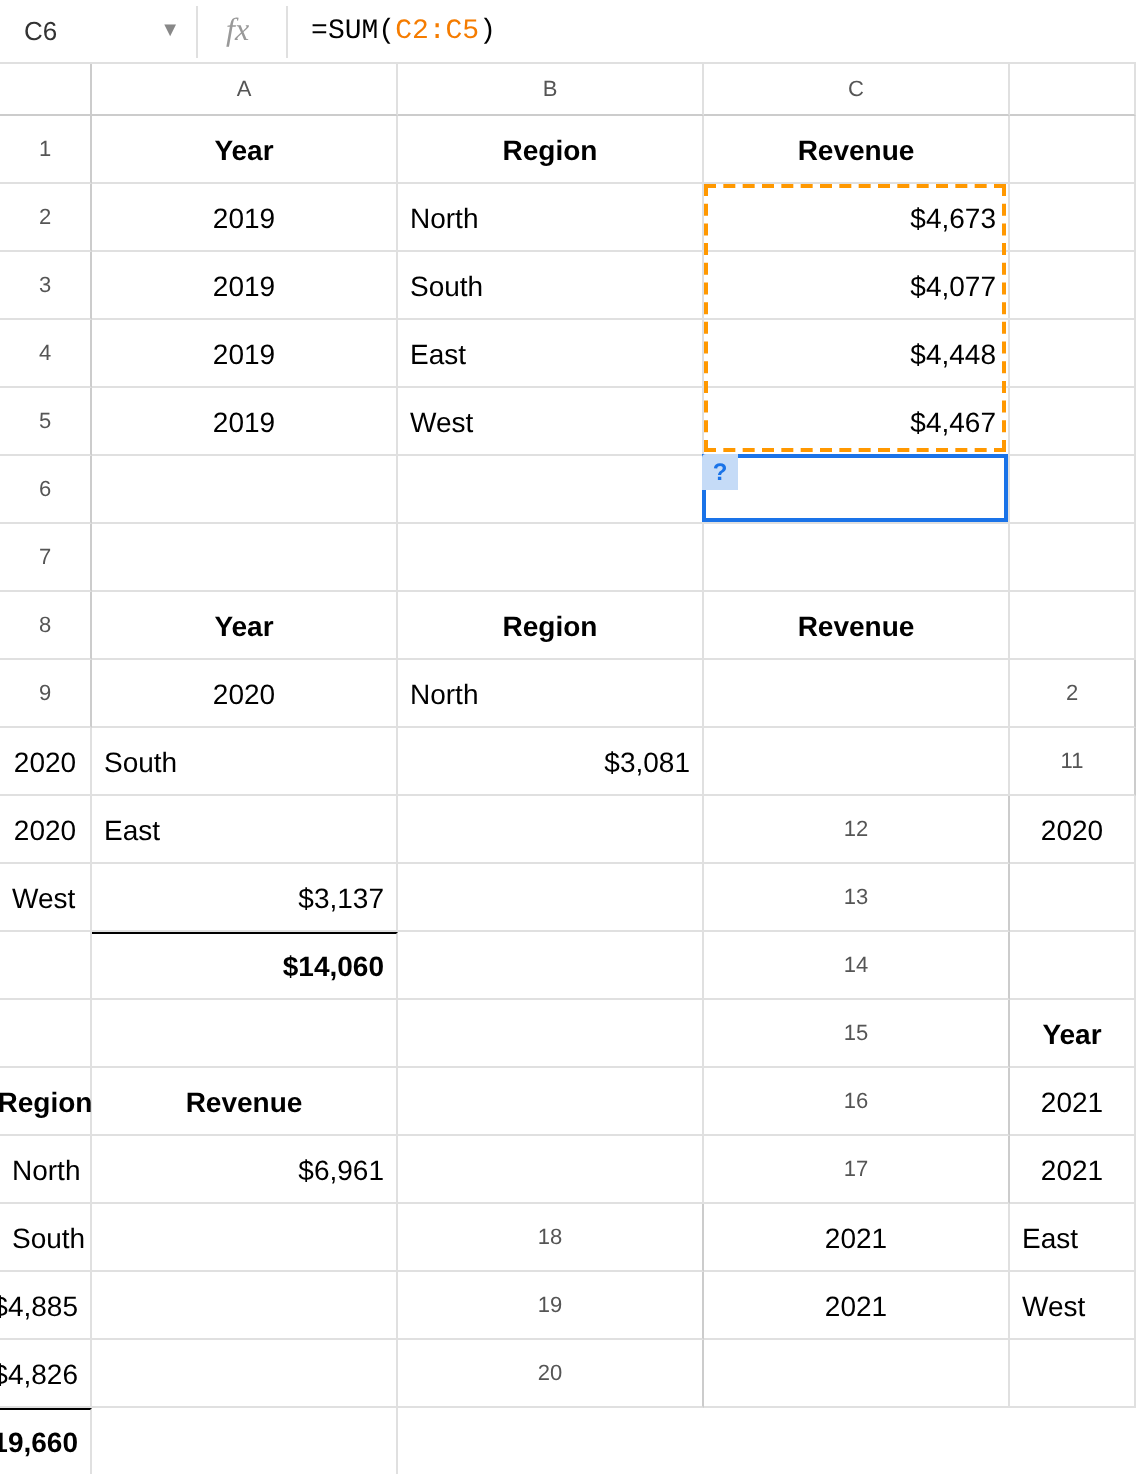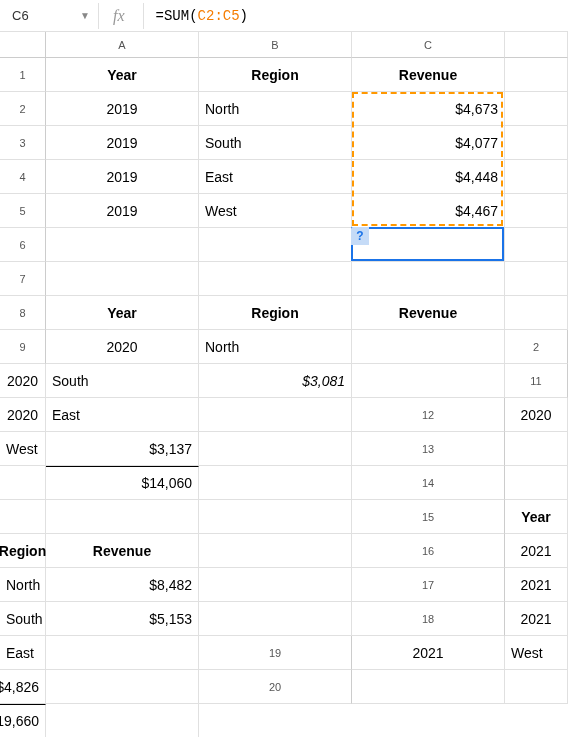--- a/index.html
+++ b/index.html
@@ -102,21 +102,21 @@
       background: #fff;
       color: #000;
       font-size: 14px;
       position: relative;
     }
     
     .header-cell { font-weight: bold; justify-content: center; }
     .center { justify-content: center; }
     .left { justify-content: flex-start; }
     .right { justify-content: flex-end; }
-    .bold { font-weight: normal; }
+    .bold { font-weight: bold; }
     .border-top { border-top: 1px solid #000; }
     
     .dashed-range {
       position: absolute;
       border: 2px dashed #ff9800;
       pointer-events: none;
       z-index: 5;
     }
     .active-cell-border {
       position: absolute;
@@ -223,21 +223,21 @@
       <div class="cell header-cell" style="height: 34px;">Region</div>
       <div class="cell header-cell" style="height: 34px;">Revenue</div>
       <div class="cell" style="height: 34px;"></div>
       <div class="row-header" style="height: 34px;">9</div>
       <div class="cell center" style="height: 34px;">2020</div>
       <div class="cell left" style="height: 34px;">North</div>
       <div class="cell" style="height: 34px;"></div>
       <div class="row-header" style="height: 34px;">2</div>
       <div class="cell center" style="height: 34px;">2020</div>
       <div class="cell left" style="height: 34px;">South</div>
-      <div class="cell right" style="height: 34px; font-style: italic;">$3,081</div>
+      <div class="cell right" style="height: 34px;">$3,081</div>
       <div class="cell" style="height: 34px;"></div>
       <div class="row-header" style="height: 34px;">11</div>
       <div class="cell center" style="height: 34px;">2020</div>
       <div class="cell left" style="height: 34px;">East</div>
       <div class="cell" style="height: 34px;"></div>
       <div class="row-header" style="height: 34px;">12</div>
       <div class="cell center" style="height: 34px;">2020</div>
       <div class="cell left" style="height: 34px;">West</div>
       <div class="cell right" style="height: 34px;">$3,137</div>
       <div class="cell" style="height: 34px;"></div>
@@ -252,30 +252,30 @@
       <div class="cell right" style="height: 34px;"></div>
       <div class="cell" style="height: 34px;"></div>
       <div class="row-header" style="height: 34px;">15</div>
       <div class="cell header-cell" style="height: 34px;">Year</div>
       <div class="cell header-cell" style="height: 34px;">Region</div>
       <div class="cell header-cell" style="height: 34px;">Revenue</div>
       <div class="cell" style="height: 34px;"></div>
       <div class="row-header" style="height: 34px;">16</div>
       <div class="cell center" style="height: 34px;">2021</div>
       <div class="cell left" style="height: 34px;">North</div>
-      <div class="cell right" style="height: 34px;">$8,482</div>
+      <div class="cell right" style="height: 34px;">$6,961</div>
       <div class="cell" style="height: 34px;"></div>
       <div class="row-header" style="height: 34px;">17</div>
       <div class="cell center" style="height: 34px;">2021</div>
       <div class="cell left" style="height: 34px;">South</div>
-      <div class="cell right" style="height: 34px;">$5,153</div>
       <div class="cell" style="height: 34px;"></div>
       <div class="row-header" style="height: 34px;">18</div>
       <div class="cell center" style="height: 34px;">2021</div>
       <div class="cell left" style="height: 34px;">East</div>
+      <div class="cell right" style="height: 34px;">$4,885</div>
       <div class="cell" style="height: 34px;"></div>
       <div class="row-header" style="height: 34px;">19</div>
       <div class="cell center" style="height: 34px;">2021</div>
       <div class="cell left" style="height: 34px;">West</div>
       <div class="cell right" style="height: 34px;">$4,826</div>
       <div class="cell" style="height: 34px;"></div>
       <div class="row-header" style="height: 34px;">20</div>
       <div class="cell center" style="height: 34px;"></div>
       <div class="cell left" style="height: 34px;"></div>
       <div class="cell right bold border-top" style="height: 34px;">$19,660</div>

